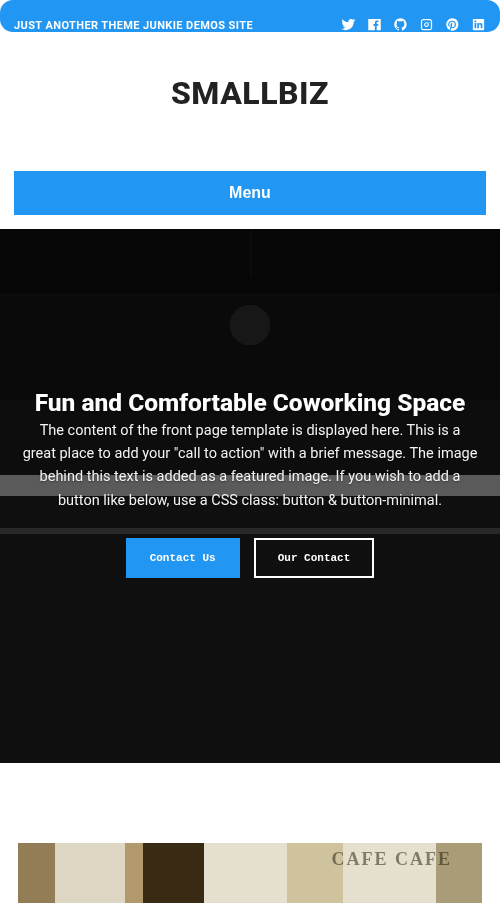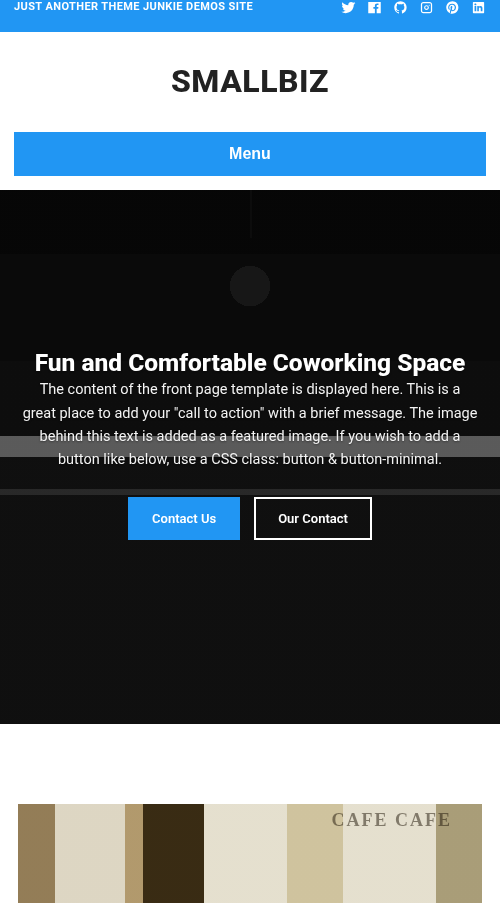--- a/index.html
+++ b/index.html
@@ -7,24 +7,25 @@
     font-family: -apple-system, BlinkMacSystemFont, "Segoe UI", Roboto, "Helvetica Neue", Arial, sans-serif;
     width: 500px;
     background: #fff;
     color: #222;
   }
   
   .topbar {
     background: #2196f3;
     color: #fff;
     display: flex;
-    align-items: flex-start;
+    align-items: flex-end;
     justify-content: space-between;
     height: 32px;
     padding: 0 14px;
+    border-radius: 13px;
   }
   .topbar-text {
     font-size: 11px;
     font-weight: 700;
     letter-spacing: 0.4px;
     text-transform: uppercase;
   }
   .topbar-icons {
     display: flex;
     gap: 11px;
@@ -33,30 +34,30 @@
   .topbar-icons svg {
     width: 15px;
     height: 15px;
     fill: #fff;
     display: block;
   }
   .topbar-icons a { display: inline-flex; }
   
   .logo-wrap {
     text-align: center;
-    padding: 30px 0 28px;
+    padding: 42px 0 28px;
   }
   .logo {
     font-size: 32px;
     font-weight: 800;
     letter-spacing: 0.5px;
     color: #222;
   }
   
-  .menu-wrap { padding: 4px 14px 14px; }
+  .menu-wrap { padding: 4px 14px 14px; margin-top: 27px; }
   .menu-btn {
     width: 100%;
     background: #2196f3;
     color: #fff;
     border: none;
     height: 44px;
     font-size: 16px;
     font-weight: 600;
     cursor: pointer;
   }
@@ -115,24 +116,25 @@
     color: #f3f3f3;
     text-shadow: 0 1px 2px rgba(0,0,0,0.4);
   }
   .hero-buttons {
     display: flex;
     gap: 14px;
     margin-top: 26px;
   }
   .btn {
     padding: 12px 22px;
-    font-size: 13px;
+    font-size: 11px;
     font-weight: 600;
     cursor: pointer;
     display: inline-block;
+    font-family: Liberation Mono, monospace;
   }
   .btn-primary {
     background: #2196f3;
     color: #fff;
     border: 2px solid #2196f3;
   }
   .btn-outline {
     background: transparent;
     color: #fff;
     border: 2px solid #fff;

